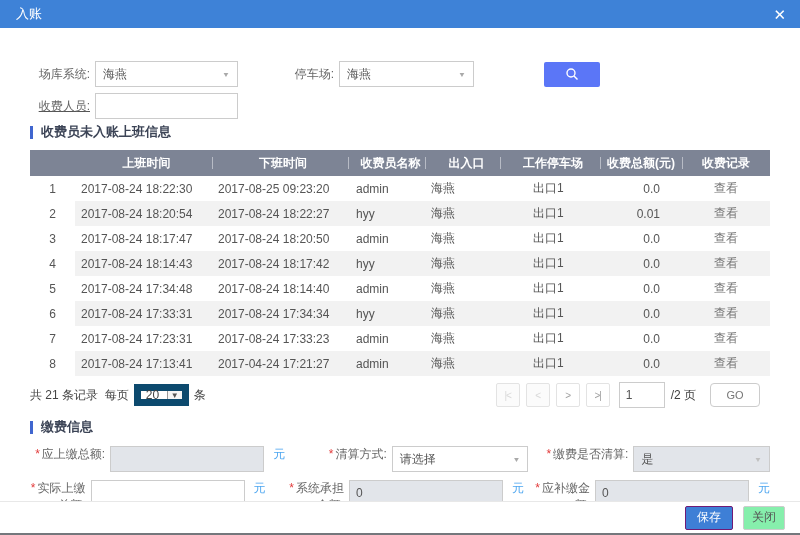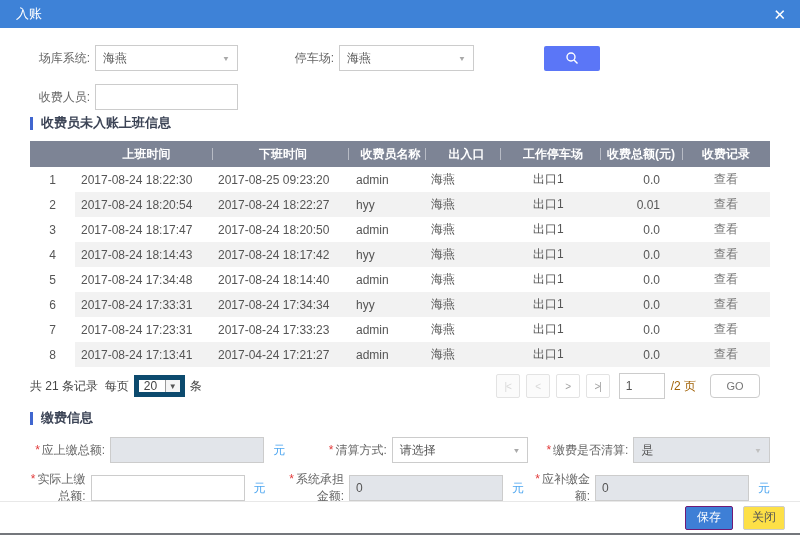--- a/index.html
+++ b/index.html
@@ -25,22 +25,22 @@
   .titlebar .close {
     margin-left: auto;
     font-size: 15px;
     line-height: 1;
     cursor: pointer;
   }
   .content { padding: 0 30px; }
 
   
   .filter-row { display: flex; align-items: center; }
-  .filter-row.r1 { margin-top: 17px; }
-  .filter-row.r2 { margin-top: 13px; }
+  .filter-row.r1 { margin-top: 33px; }
+  .filter-row.r2 { margin-top: 6px; text-decoration: underline; }
   .flabel { width: 60px; text-align: right; margin-right: 5px; color: #666; }
   .flabel2 { width: 46px; text-align: right; margin-right: 5px; margin-left: 50px; color: #666; }
   .sel {
     display: flex; align-items: center; justify-content: space-between;
     border: 1px solid #ccc; height: 26px; padding: 0 7px;
     background: #fff; color: #555; cursor: pointer;
   }
   .sel .arrow { color: #a9a9a9; font-size: 8px; transform: scaleY(.85); }
   .w143 { width: 143px; }
   .w135 { width: 135px; }
@@ -84,47 +84,47 @@
   .c.lot  { width: 100px; padding-left: 6px; }
   .c.gate { width: 75px;  padding-left: 8px; }
   .c.amt  { width: 82px;  justify-content: flex-end; padding-right: 22px; }
   .c.rec  { width: 88px;  justify-content: center; }
   .trow.even .c:not(.no) { background: #f2f2f2; }
   .view-link { color: #737373; cursor: pointer; text-decoration: none; }
 
   
   .pagebar { display: flex; align-items: center; margin-top: 6px; height: 26px; color: #444; }
   .pp-select {
-    display: flex; align-items: stretch; border: 5px solid #0c4a6e;
+    display: flex; align-items: stretch; border: 7px solid #0c4a6e;
     height: 22px; margin: 0 5px; background: #fff; cursor: pointer;
   }
   .pp-select .val { width: 26px; display: flex; align-items: center; padding-left: 5px; }
   .pp-select .arrow-box {
     width: 15px; border-left: 1px solid #999;
     display: flex; align-items: center; justify-content: center;
     color: #555; font-size: 8px; background: #f5f5f5;
   }
   .pagenav { margin-left: auto; display: flex; align-items: center; }
   .nav {
     width: 24px; height: 24px; border: 1px solid #e3e3e3; border-radius: 2px;
     background: #fff; color: #a0a0a0; font-size: 10px; letter-spacing: -1px;
     display: flex; align-items: center; justify-content: center;
     margin-left: 6px; cursor: pointer;
   }
   .nav.disabled { color: #d8d8d8; background: #fbfbfb; }
   .pginput { width: 46px; height: 24px; margin-left: 9px; }
-  .pagesuffix { margin-left: 6px; color: #a16207; }
+  .pagesuffix { margin-left: 6px; color: #404040; }
   .go-btn {
     width: 50px; height: 24px; margin-left: 14px; margin-right: 10px;
     border: 1px solid #ccc; border-radius: 4px; background: #fff;
     color: #777; font-size: 11px; cursor: pointer;
   }
 
   
-  .pay-row { display: flex; align-items: center; margin-top: 8px; }
+  .pay-row { display: flex; align-items: flex-start; margin-top: 8px; }
   .pay-row.first { margin-top: 10px; }
   .plabel { text-align: right; color: #666; margin-right: 5px; }
   .pl1 { width: 86px; }
   .pl2 { width: 100px; margin-left: 14px; }
   .pl3 { width: 110px; margin-left: 4px; }
   .req { color: #e23b3b; margin-right: 2px; }
   .unit { color: #4da6f0; margin-left: 9px; width: 14px; }
   input.txt:disabled, .sel.disabled { background: #e2e5ea; color: #555; }
   .sel.disabled { cursor: default; }
   .sel.disabled .arrow { color: #c0c0c0; }
@@ -132,21 +132,21 @@
   
   .footer {
     position: absolute; left: 0; right: 0; bottom: 2px;
     border-top: 1px solid #e8e8e8;
     height: 32px;
     display: flex; align-items: center; justify-content: flex-end;
     padding-right: 15px; background: #fff;
   }
   .btn { height: 24px; border-radius: 2px; font-size: 12px; cursor: pointer; font-family: "Liberation Sans", sans-serif; }
   .btn-save { width: 48px; background: #3e7fd6; border: 1px solid #701a75; color: #fff; }
-  .btn-close { width: 42px; background: #fde047; border: 1px solid #ccc; color: #555; margin-left: 10px; }
+  .btn-close { width: 42px; background: #86efac; border: 1px solid #ccc; color: #555; margin-left: 10px; }
   .bottom-edge { position: absolute; left: 0; right: 0; bottom: 0; height: 2px; background: #74777c; }
 </style>
 </head>
 <body>
 
 <div class="titlebar">
   <span>入账</span>
   <span class="close">✕</span>
 </div>
 

